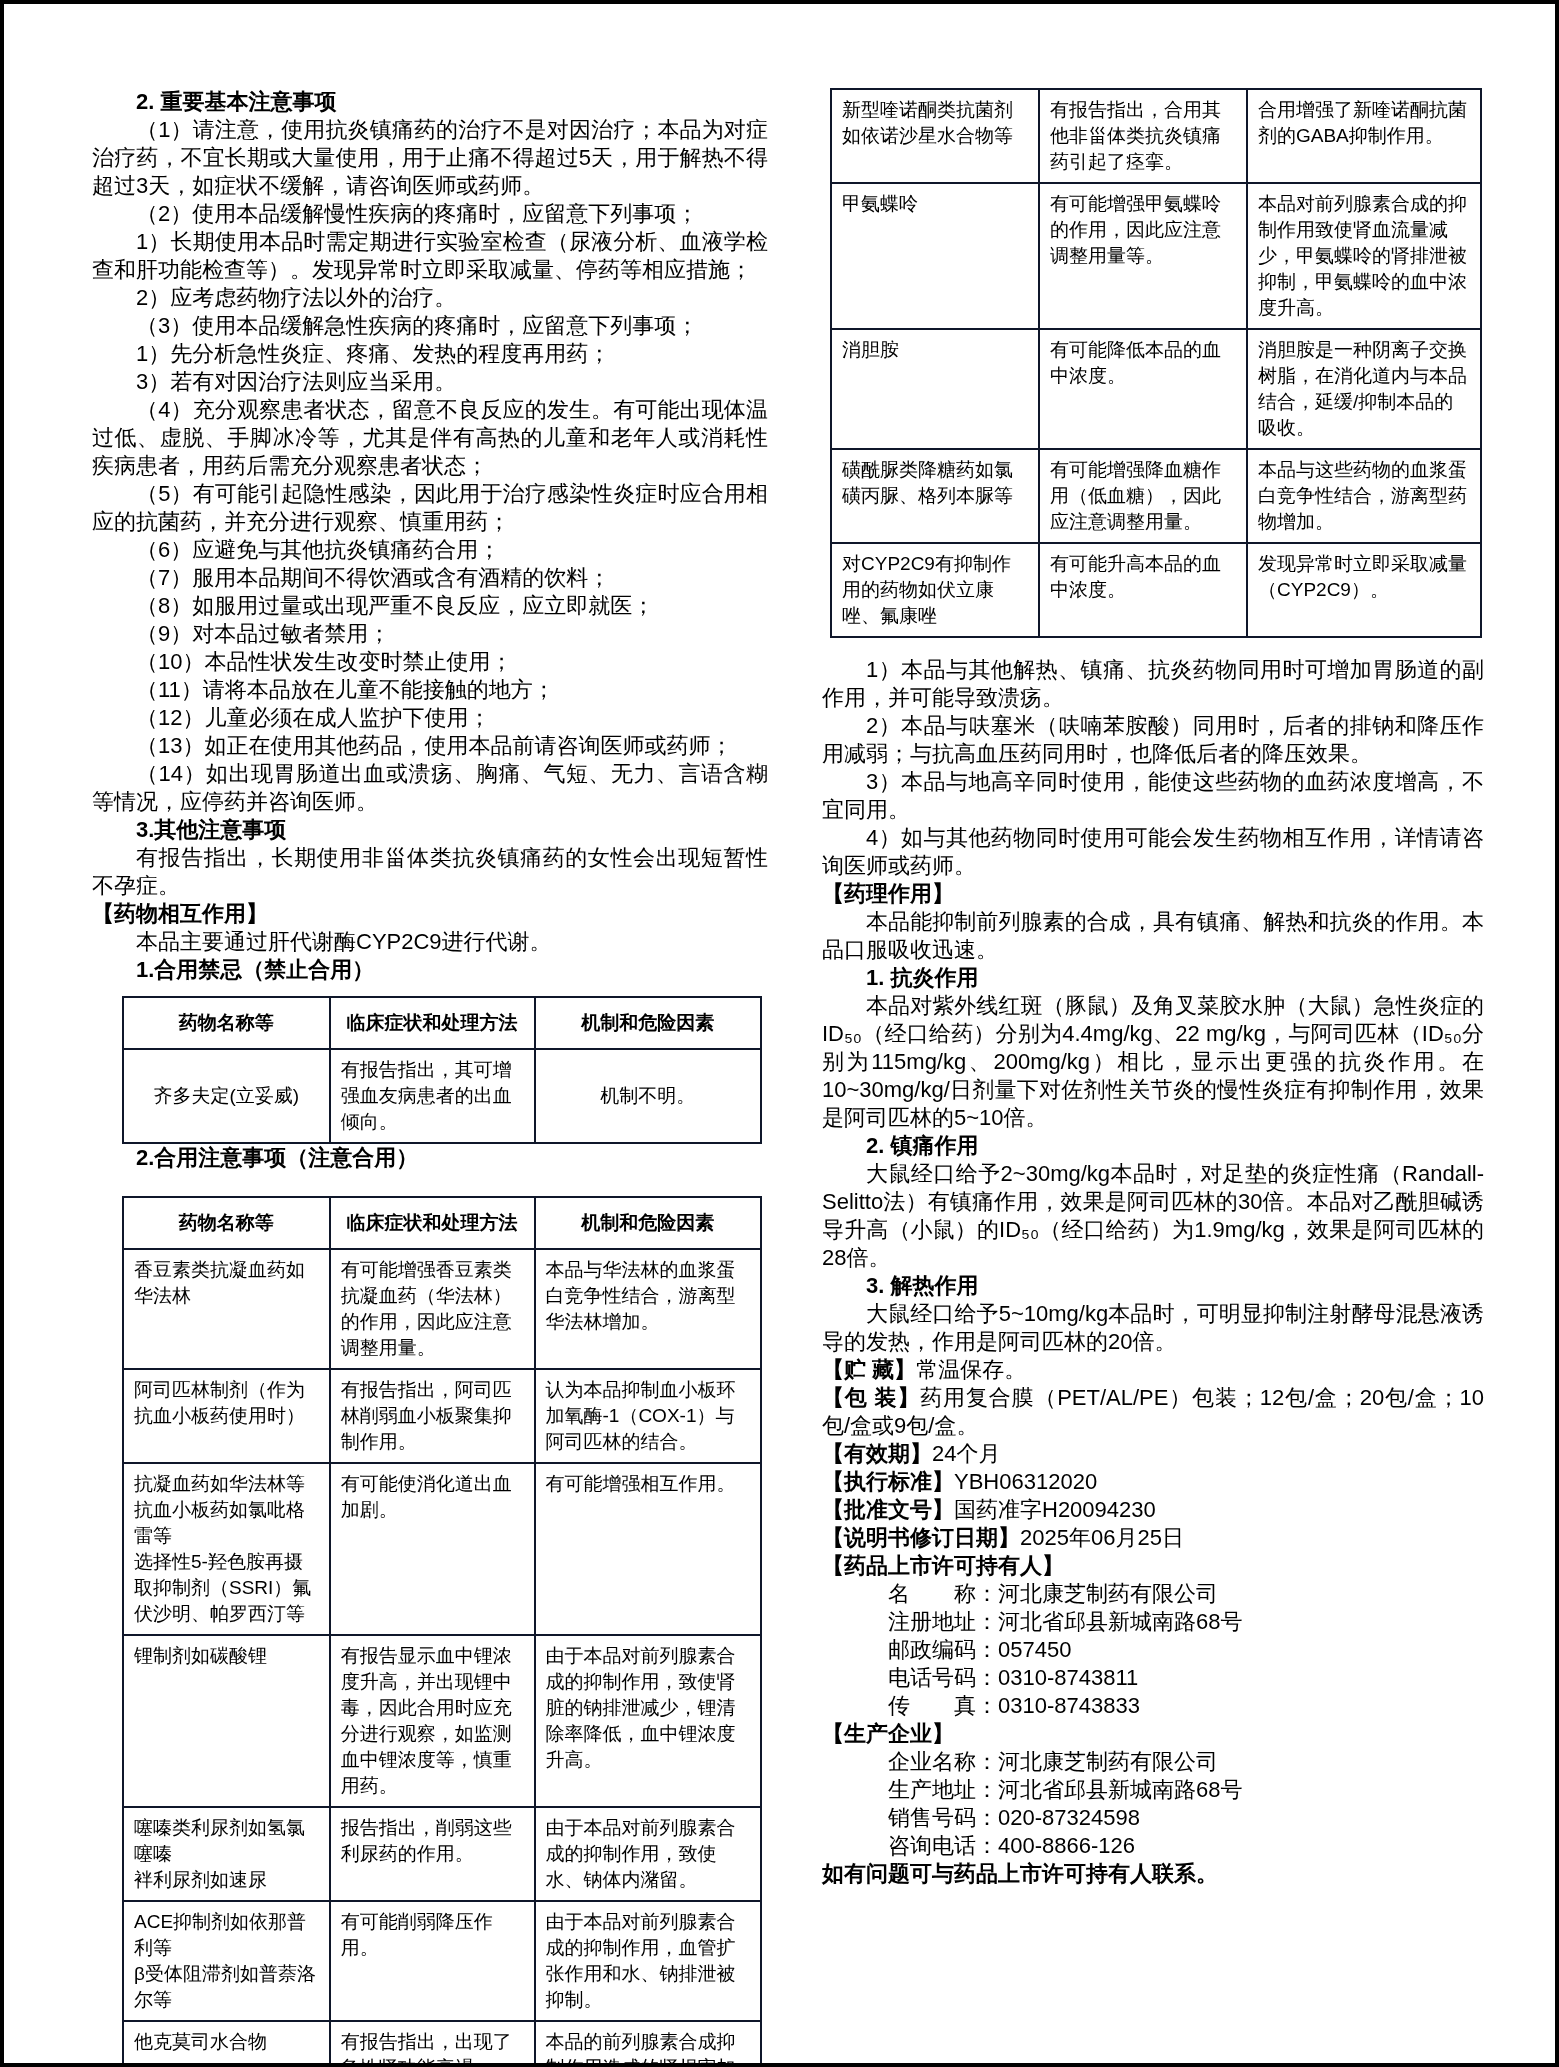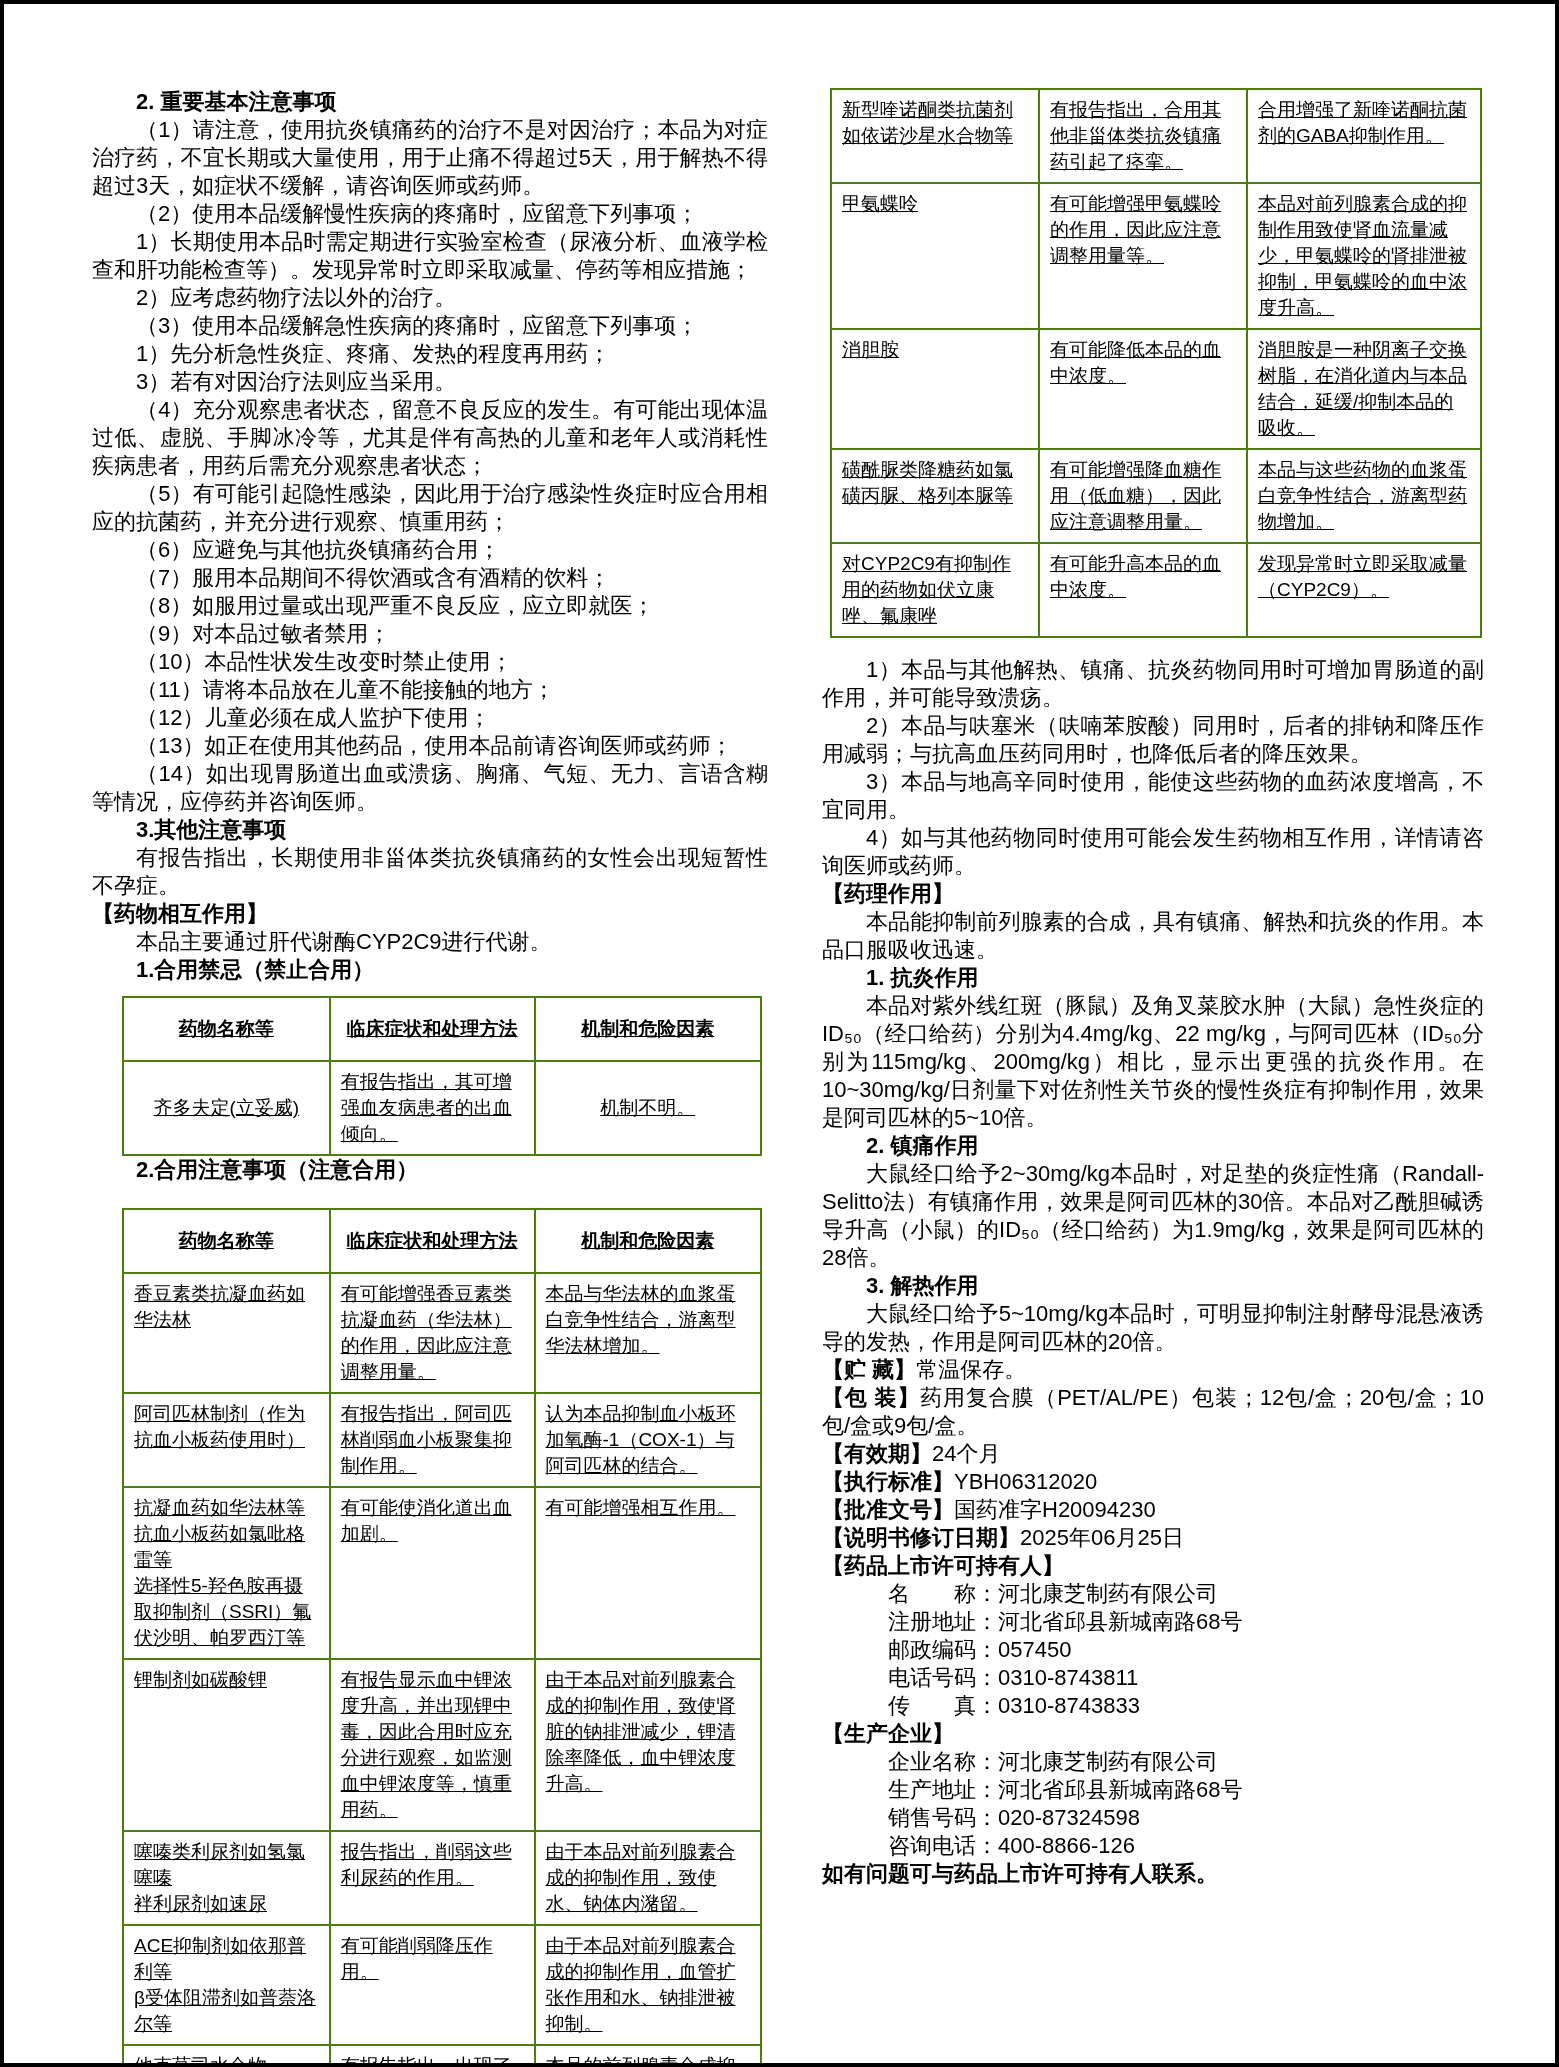--- a/index.html
+++ b/index.html
@@ -21,32 +21,31 @@
   .ind3{text-indent:3em;}
   .flush{text-indent:0;}
   .b{font-weight:bold;}
   table.drug{
     border-collapse:collapse;
     table-layout:fixed;
     font-size:19px;
     line-height:26px;
   }
   table.drug td,table.drug th{
-    border:2px solid #4d7c0f;
+    border:2px solid #0f172a;
     padding:7px 10px;
     vertical-align:top;
     white-space:pre-line;
     word-break:break-all;
     text-align:left;
     font-weight:normal;
-    text-decoration:underline;
   }
   table.drug th{
     font-weight:bold;text-align:center;vertical-align:middle;
-    padding:18px 6px;white-space:normal;
+    padding:12px 6px;white-space:normal;
   }
   table.t1{margin:12px 0 0 30px;width:640px;}
   table.t2{margin:24px 0 0 30px;width:640px;}
   table.t3{margin:14px 0 18px 8px;width:652px;}
   table.t1 td{vertical-align:middle;}
   table.t1 td.center{text-align:center;}
   .mt26{margin-top:26px;}
   .footer-note{margin-top:40px;font-weight:bold;}
 </style>
 </head>

